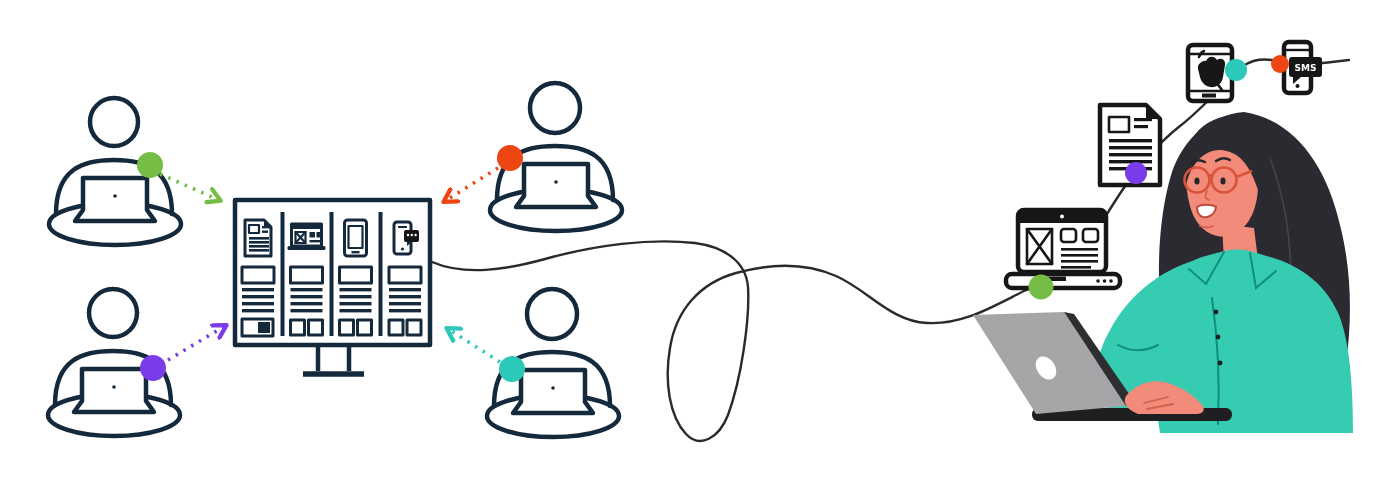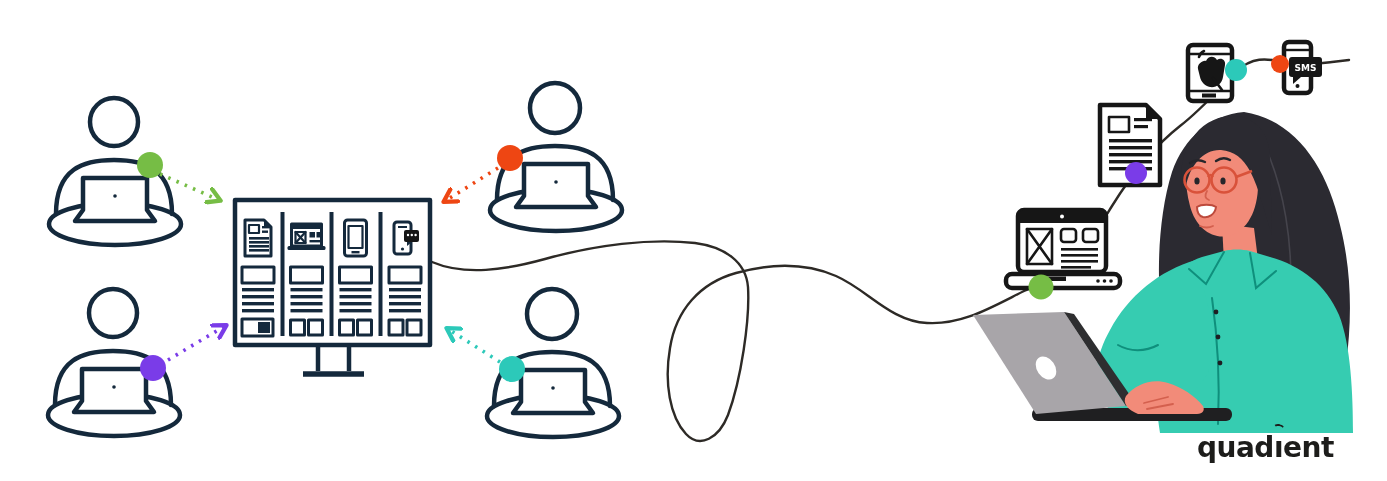--- a/index.html
+++ b/index.html
@@ -287,16 +287,13 @@
     <path fill="#2e2e30" d="M1064 312 L1074 314 L1136 404 L1126 406 Z"></path>
     <ellipse cx="1046" cy="368" rx="9" ry="12.5" fill="#ffffff" transform="rotate(-35 1046 368)"></ellipse>
     <path fill="#f28b79" d="M1126 396
       C1136 384 1152 378 1168 383 C1182 387 1195 396 1203 406 C1205 410 1203 414 1197 414
       L1138 414 C1128 410 1122 403 1126 396 Z"></path>
     <path class="skinline" d="M1144 403 L1168 397"></path>
     <path class="skinline" d="M1147 409 L1173 404"></path>
   </g>
 </svg>
 
-<div class="logo">
-  <span>quad</span><span class="logo-i">ı</span><span>ent</span>
 </div>
-</div>
 
 </body></html>

